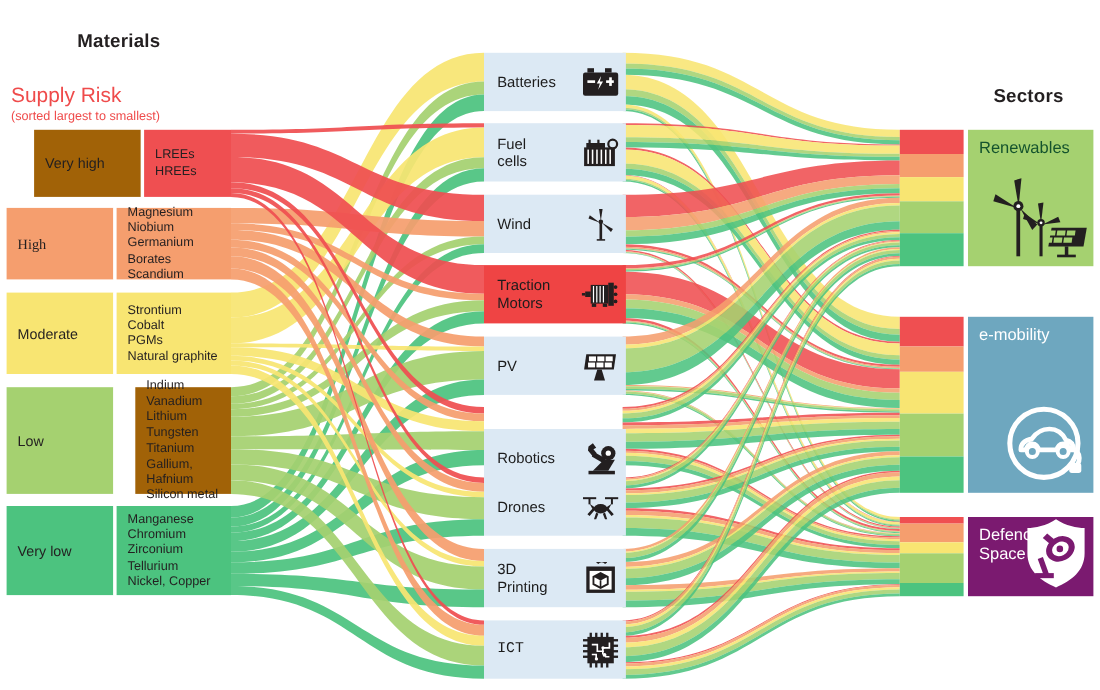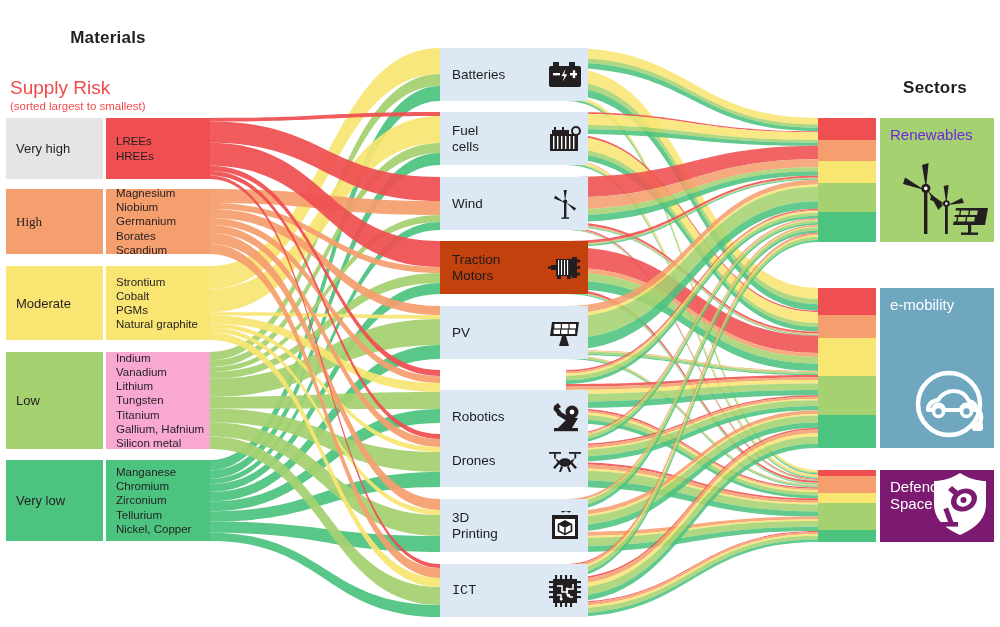--- a/index.html
+++ b/index.html
@@ -16,21 +16,21 @@
   #supply-risk-head .sr-title{font-size:19px;color:#ef4b4b;line-height:20px;}
   #supply-risk-head .sr-sub{font-size:11.5px;color:#ef4b4b;line-height:14px;margin-top:1px;}
 
   .mat-row{position:absolute;left:6px;width:204px;display:flex;}
   .mat-level{width:97px;display:flex;align-items:center;padding-left:10px;
              font-size:13px;box-sizing:border-box;}
   .mat-gap{width:3px;background:#fff;}
   .mat-list{flex:1;display:flex;flex-direction:column;justify-content:center;
             padding-left:10px;font-size:11.5px;line-height:14.2px;box-sizing:border-box;}
 
-  .tech-row{position:absolute;left:440px;width:148px;background:#dce9f4;
+  .tech-row{position:absolute;left:440px;width:129px;background:#dce9f4;
             display:flex;align-items:center;}
   .tech-label{flex:1;padding-left:12px;font-size:13.5px;line-height:15.5px;color:#1c1c1c;}
   .tech-icon{width:46px;height:100%;display:flex;align-items:center;justify-content:center;}
   .tech-icon svg{display:block;}
 
   .sector-strip{position:absolute;left:818px;width:58px;}
   .sector-strip div{width:100%;}
   .sector-box{position:absolute;left:880px;width:114px;
               color:#fff;box-sizing:border-box;padding:8px 0 0 10px;}
   .sector-box .s-label{font-size:15px;line-height:17px;}
@@ -203,21 +203,21 @@
   <div class="col-title" id="t-materials">Materials</div>
   <div class="col-title" id="t-sectors">Sectors</div>
 
   <div id="supply-risk-head">
     <div class="sr-title">Supply Risk</div>
     <div class="sr-sub">(sorted largest to smallest)</div>
   </div>
 
   <div id="materials-col">
       <div class="mat-row" style="top: 118px; height: 61px;">
-        <div class="mat-level" style="background: #e5e5e5;">Very high</div>
+        <div class="mat-level" style="background: #a16207; margin-left: 25px;">Very high</div>
         <div class="mat-gap"></div>
         <div class="mat-list" style="background: rgb(239, 79, 81);">
           <div>LREEs</div>
           <div>HREEs</div>
         </div>
       </div>
       <div class="mat-row" style="top: 189px; height: 65px;">
         <div class="mat-level" style="background: rgb(245, 158, 110); font-family: Liberation Serif, serif;">High</div>
         <div class="mat-gap"></div>
         <div class="mat-list" style="background: rgb(245, 158, 110);">
@@ -234,21 +234,21 @@
         <div class="mat-list" style="background: rgb(248, 229, 114);">
           <div>Strontium</div>
           <div>Cobalt</div>
           <div>PGMs</div>
           <div>Natural graphite</div>
         </div>
       </div>
       <div class="mat-row" style="top: 352px; height: 97px;">
         <div class="mat-level" style="background: rgb(165, 209, 112);">Low</div>
         <div class="mat-gap"></div>
-        <div class="mat-list" style="background: #f9a8d4;">
+        <div class="mat-list" style="background: #a16207; margin-left: 17px;">
           <div>Indium</div>
           <div>Vanadium</div>
           <div>Lithium</div>
           <div>Tungsten</div>
           <div>Titanium</div>
           <div>Gallium, Hafnium</div>
           <div>Silicon metal</div>
         </div>
       </div>
       <div class="mat-row" style="top: 460px; height: 81px;">
@@ -311,21 +311,21 @@
           <svg width="34" height="30" viewBox="0 0 34 30">
             <rect x="16" y="12" width="2.4" height="17" fill="#231f20"></rect>
             <path d="M17.2 12 L15.6 1 L18.8 1 Z" fill="#231f20"></path>
             <path d="M16.4 13.4 L6 9.6 L7.2 6.6 Z" fill="#231f20"></path>
             <path d="M18.2 13.4 L28.2 19.2 L26.4 21.8 Z" fill="#231f20"></path>
             <circle cx="17.2" cy="12.6" r="2.1" fill="#231f20"></circle>
             <rect x="13.5" y="28.4" width="7.6" height="1.4" fill="#231f20"></rect>
           </svg>
         </div>
       </div>
-      <div class="tech-row" style="top: 241px; height: 53px; background: #c2410c;">
+      <div class="tech-row" style="top: 241px; height: 53px; background: #ef4444;">
         <div class="tech-label">
           <div>Traction</div>
           <div>Motors</div>
         </div>
         <div class="tech-icon">
           <svg width="36" height="26" viewBox="0 0 36 26">
             <rect x="9" y="4" width="16" height="17" fill="#231f20"></rect>
             <g fill="#fff">
               <rect x="11" y="5" width="1.1" height="15"></rect>
               <rect x="14" y="5" width="1.1" height="15"></rect>
@@ -453,21 +453,21 @@
     </div>
   <div id="sectors-col">
       <div class="sector-strip" style="top: 118px; height: 124px;">
         <div style="background: rgb(239, 79, 81); height: 21.7px;"></div>
         <div style="background: rgb(245, 158, 110); height: 21.7px;"></div>
         <div style="background: rgb(248, 229, 114); height: 21.7px;"></div>
         <div style="background: rgb(165, 209, 112); height: 29.14px;"></div>
         <div style="background: rgb(76, 195, 127); height: 29.76px;"></div>
       </div>
       <div class="sector-box light" style="top: 118px; height: 124px; background: rgb(165, 209, 112);">
-        <div class="s-label" style="color: #6d28d9;">
+        <div class="s-label" style="color: #14532d;">
           <div>Renewables</div>
         </div>
         <div class="sector-icon"><svg width="92" height="74" viewBox="0 0 92 74">
             <g fill="#231f20">
               <rect x="26" y="26" width="3.4" height="46"></rect>
               <path d="M28 27 L24 3 L30.6 1 Z"></path>
               <path d="M26.6 28 L5 22 L7 15.6 Z"></path>
               <path d="M29.6 28.6 L45 43 L40.4 48 Z"></path>
               <circle cx="27.8" cy="26.4" r="4.6" fill="#231f20"></circle>
               <circle cx="27.8" cy="26.4" r="1.8" fill="#fff"></circle>

